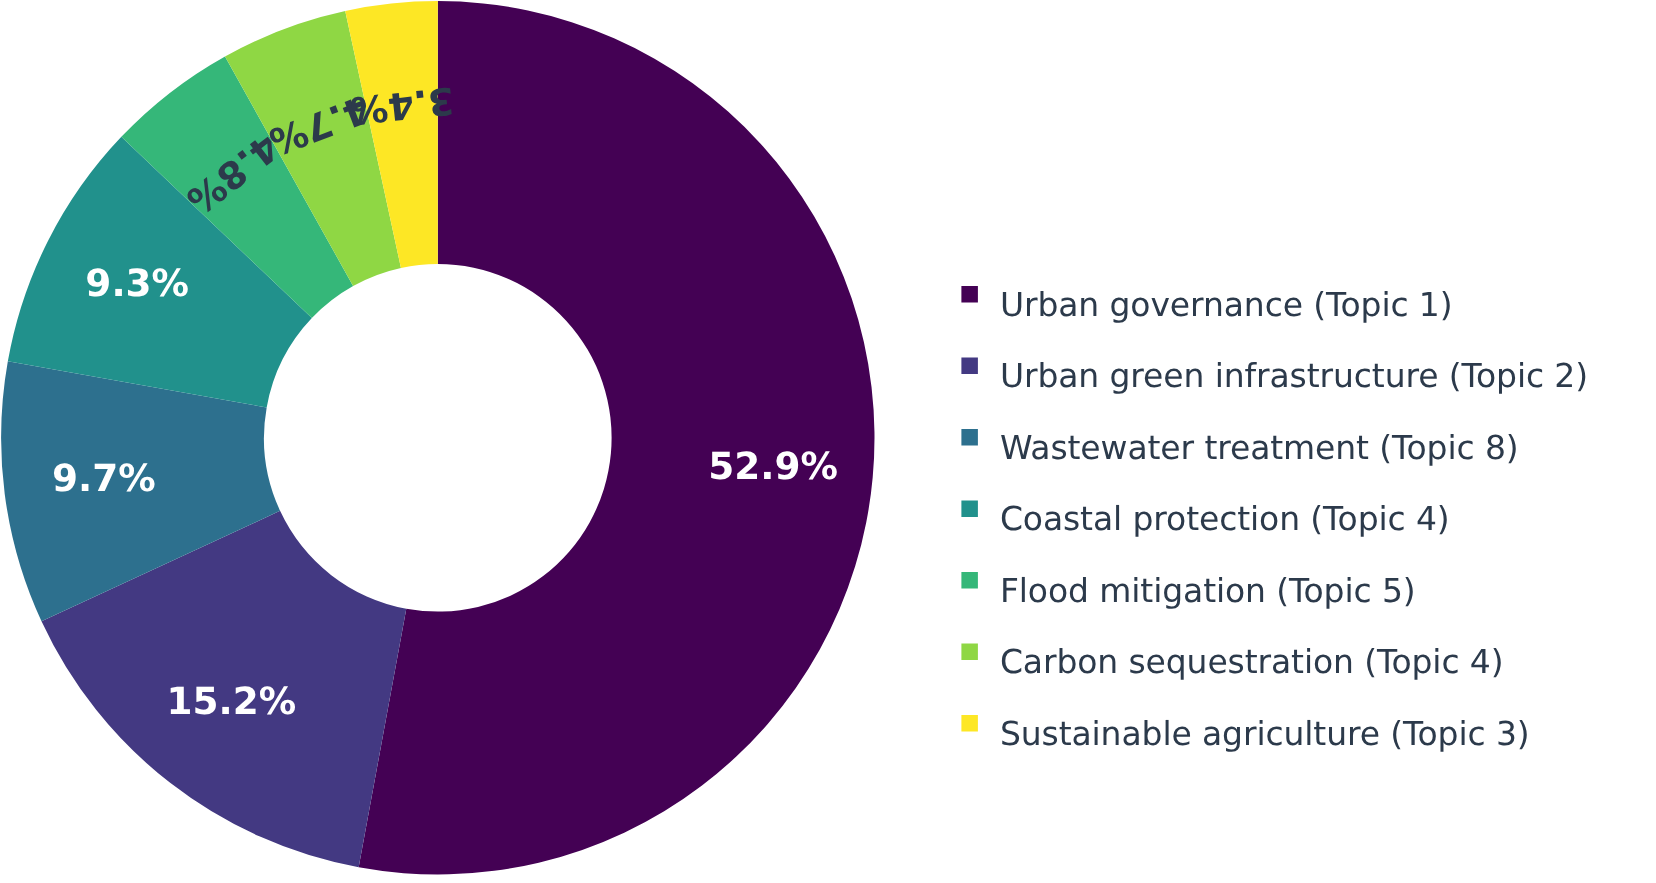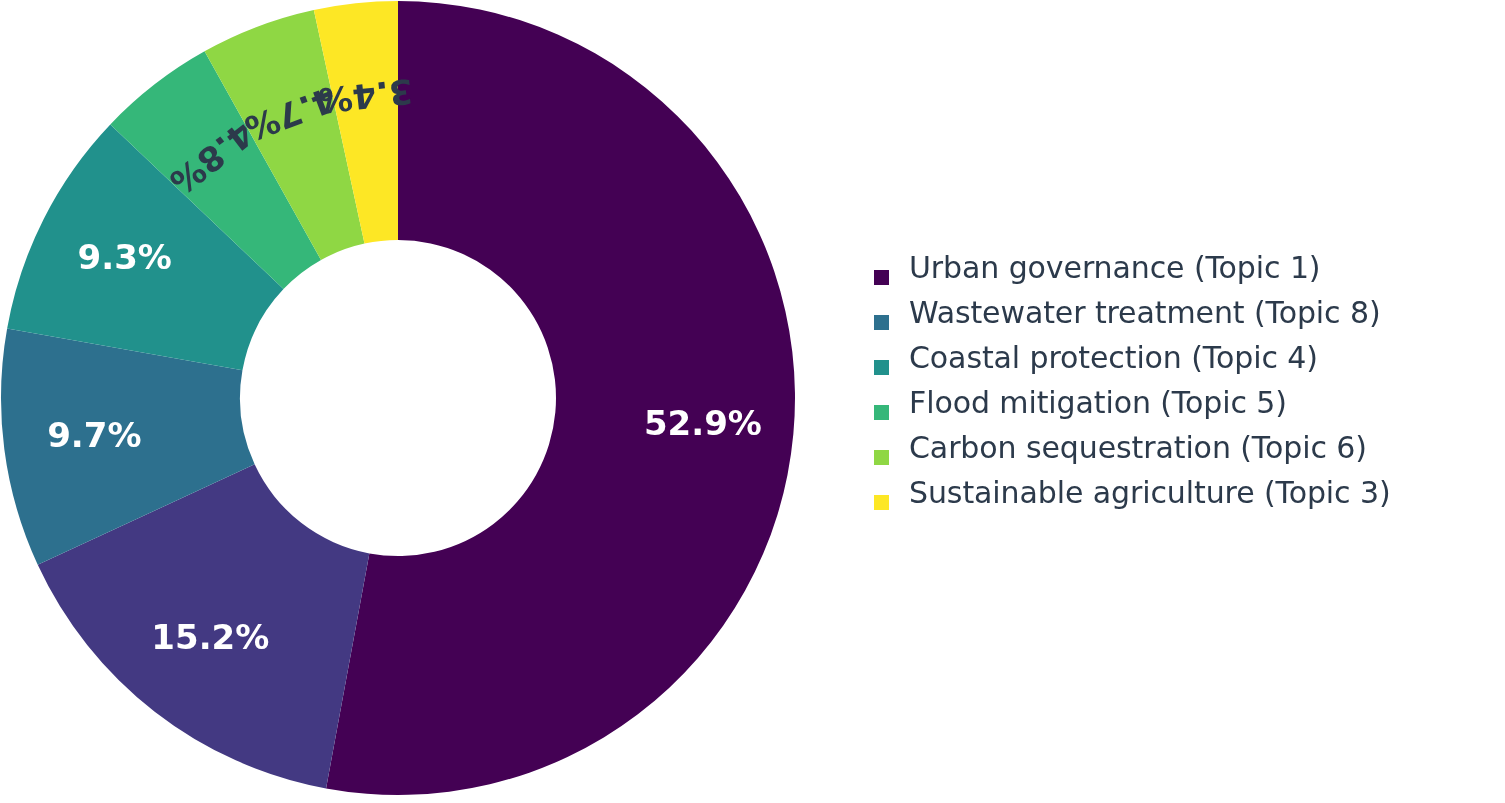--- a/index.html
+++ b/index.html
@@ -27,22 +27,23 @@
     height: 803px;
   }
   #legend {
     position: absolute;
     left: 874px;
     top: 240px;
     width: 620px;
   }
   .legend-item {
     display: flex;
-    align-items: flex-end;
+    align-items: flex-start;
     height: 45px;
+    margin-top: 20px;
   }
   .legend-swatch {
     width: 15px;
     height: 15px;
     flex: 0 0 15px;
     margin-right: 20px;
   }
   .legend-label {
     font-family: "DejaVu Sans", sans-serif;
     font-size: 30px;
@@ -85,34 +86,38 @@
         <text x="365.3577967840007" y="93.5649839962469" class="slice-label slice-label-dark" transform="rotate(173.88 365.3577967840007 93.5649839962469)">3.4%</text>
       </g>
   </svg>
 
   <div id="legend">
       <div class="legend-item">
         <span class="legend-swatch" style="background: rgb(68, 1, 84);"></span>
         <span class="legend-label">Urban governance (Topic 1)</span>
       </div>
       <div class="legend-item">
+        <span class="legend-swatch" style="background: rgb(67, 57, 130);"></span>
+        <span class="legend-label">Urban green infrastructure (Topic 2)</span>
+      </div>
+      <div class="legend-item">
         <span class="legend-swatch" style="background: rgb(45, 112, 142);"></span>
         <span class="legend-label">Wastewater treatment (Topic 8)</span>
       </div>
       <div class="legend-item">
         <span class="legend-swatch" style="background: rgb(33, 145, 140);"></span>
         <span class="legend-label">Coastal protection (Topic 4)</span>
       </div>
       <div class="legend-item">
         <span class="legend-swatch" style="background: rgb(53, 183, 121);"></span>
         <span class="legend-label">Flood mitigation (Topic 5)</span>
       </div>
       <div class="legend-item">
         <span class="legend-swatch" style="background: rgb(143, 215, 68);"></span>
-        <span class="legend-label">Carbon sequestration (Topic 6)</span>
+        <span class="legend-label">Carbon sequestration (Topic 4)</span>
       </div>
       <div class="legend-item">
         <span class="legend-swatch" style="background: rgb(253, 231, 37);"></span>
         <span class="legend-label">Sustainable agriculture (Topic 3)</span>
       </div>
     </div>
 
 </div>
 
 </body></html>

